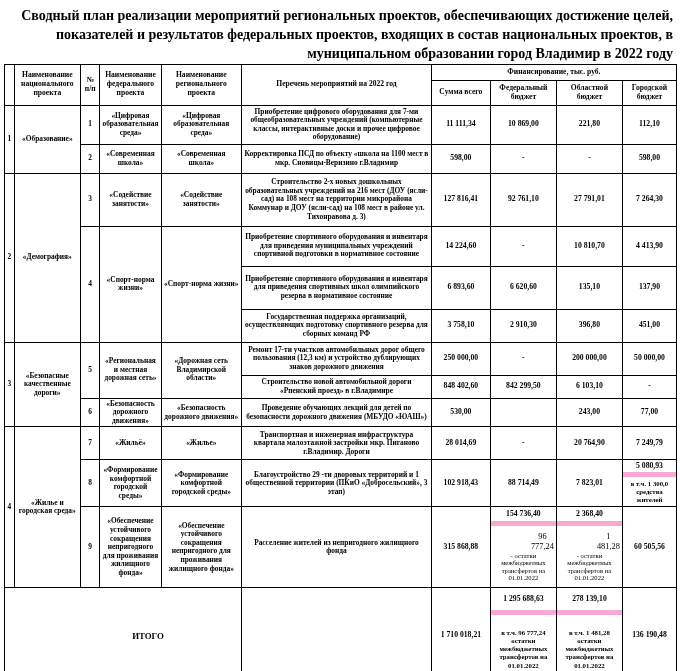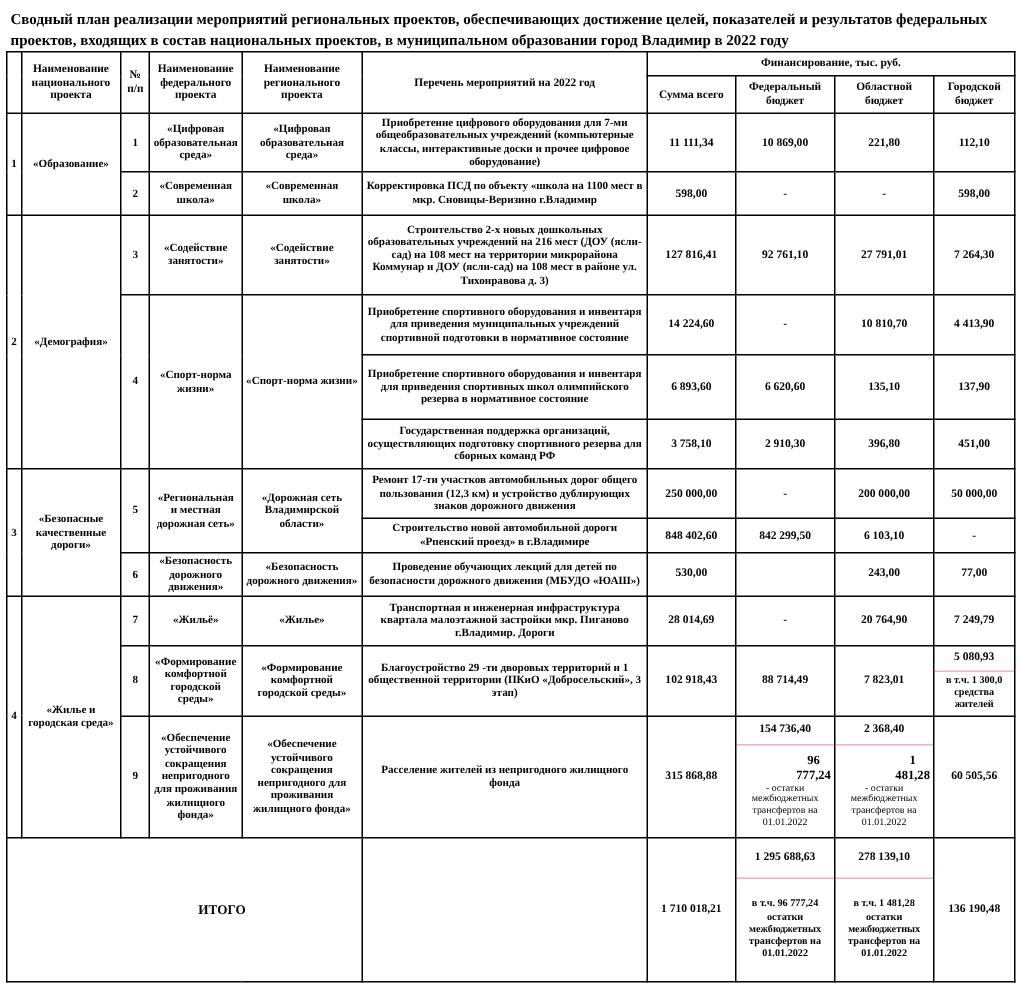--- a/index.html
+++ b/index.html
@@ -4,22 +4,22 @@
 <style>
   html, body { margin:0; padding:0; background:#fff; }
   body {
     width:680px; height:671px;
     font-family:"Liberation Serif", serif;
     color:#000;
     overflow:hidden;
   }
   .page { padding:7px 3px 0 3px; }
   .title {
-    font-weight:bold; font-size:10px; line-height:1.35;
-    text-align:left; margin:0 4px;
+    font-weight:bold; font-size:14px; line-height:1.35;
+    text-align:right; margin:0 4px;
   }
   .asof {
     font-weight:bold; font-size:8.6px; text-align:right;
     margin:3px 30px 7px 0;
   }
   table.plan {
     border-collapse:collapse; table-layout:fixed;
     margin-left:1px;
   }
   th, td {
@@ -31,30 +31,30 @@
     word-wrap:break-word;
   }
   th { font-weight:bold; font-size:7.6px; }
   .b { font-weight:bold; }
   .num { font-weight:bold; font-size:7.7px; white-space:nowrap; }
   .act { font-weight:bold; font-size:7.4px; }
   .secnum { padding:1px 0; }
   
   td.split { padding:0; vertical-align:top; }
   td.split .sc-top {
-    border-bottom:1px solid #f9a8d4; box-sizing:border-box;
+    border-bottom:5px solid #f9a8d4; box-sizing:border-box;
     display:flex; align-items:center; justify-content:center;
     font-weight:bold; font-size:7.7px;
   }
   td.split .sc-bot {
     box-sizing:border-box;
     display:flex; flex-direction:column; align-items:center; justify-content:center;
     padding:1px 2px;
   }
-  .big { font-weight:bold; font-size:8.4px; display:block;margin-left:38px; }
+  .big { font-weight:normal; font-size:8.4px; display:block;margin-left:38px; }
   .note { font-weight:normal; font-size:6.6px; display:block; line-height:1.15; }
   .bnote { font-weight:bold; font-size:6.8px; line-height:1.2; }
   .h17 { height:17px; } .h29 { height:29px; }
   .h19 { height:19px; } .h61 { height:61px; }
   .h27 { height:27px; } .h68 { height:68px; }
   .itogo {
     text-align:center; padding-left:52px;
     font-weight:bold; font-size:8.8px;
   }
 </style>

